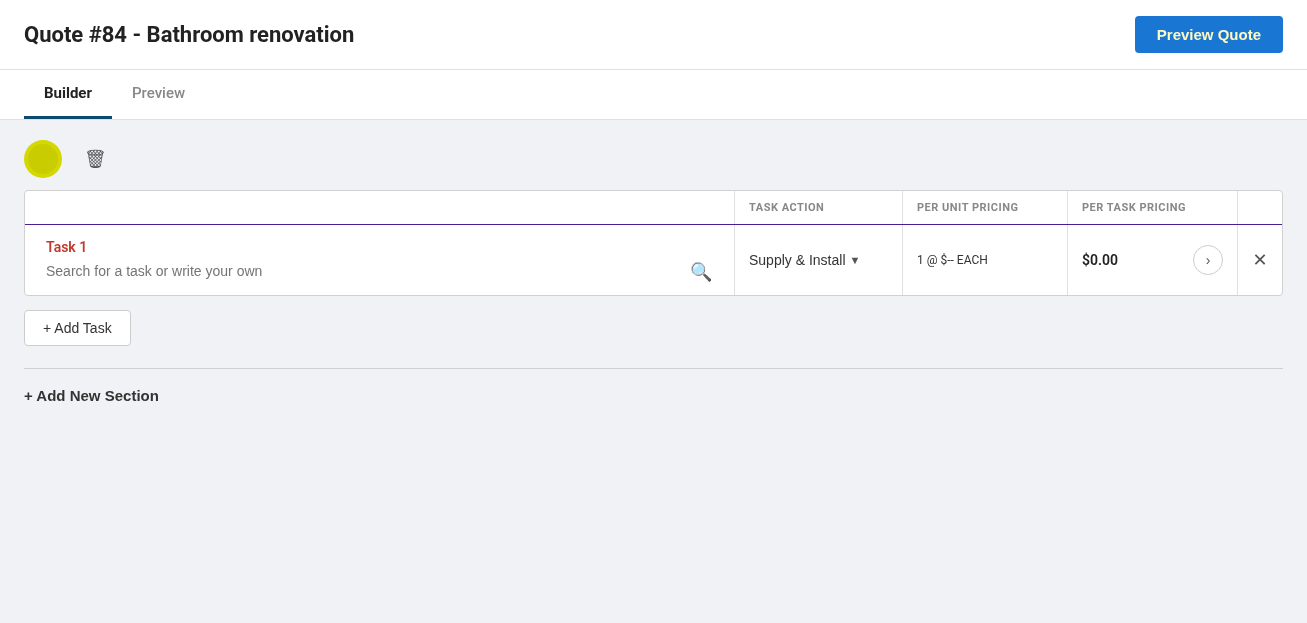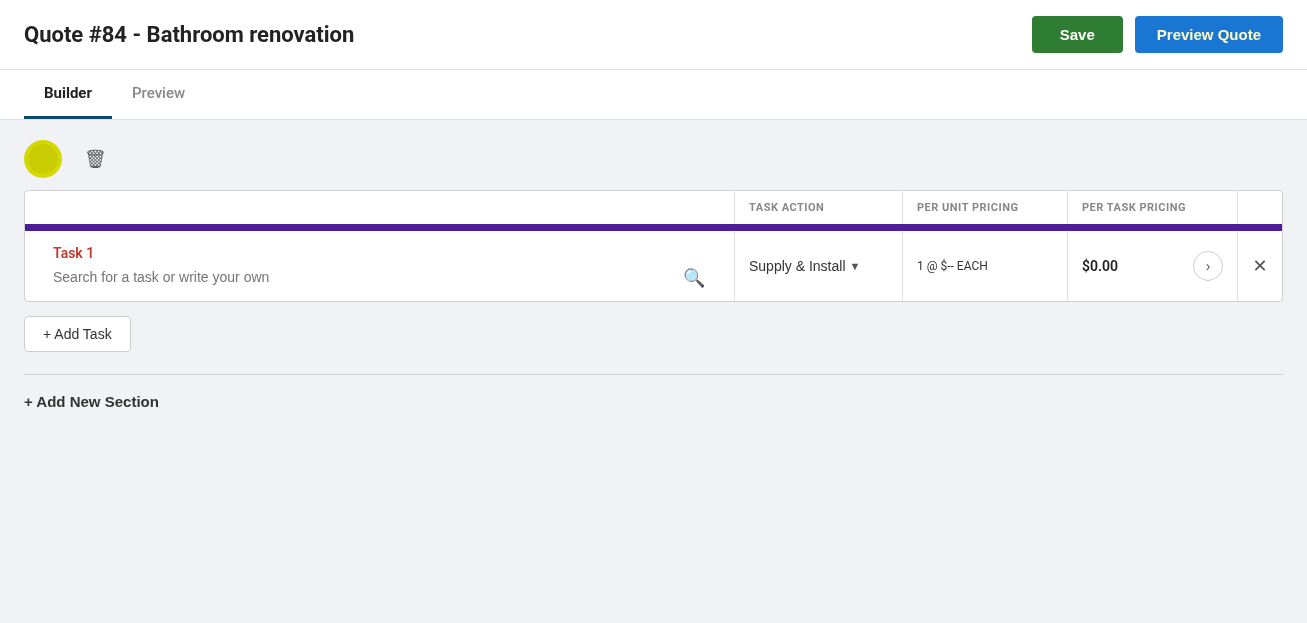--- a/index.html
+++ b/index.html
@@ -113,21 +113,21 @@
       width: 100%;
       background: #fff;
       border: 1px solid #d0d0d0;
       border-radius: 4px;
       margin-bottom: 14px;
       border-collapse: collapse;
     }
     .task-header-row {
       display: grid;
       grid-template-columns: 1fr 168px 165px 170px 44px;
-      border-bottom: 7px solid #4c1d95;
+      border-bottom: 1px solid #4c1d95;
     }
     .task-header-cell {
       padding: 10px 14px;
       font-size: 11px;
       font-weight: 700;
       color: #888;
       letter-spacing: 0.5px;
       text-transform: uppercase;
       border-right: 1px solid #e0e0e0;
     }
@@ -152,21 +152,21 @@
     .task-label {
       font-size: 14px;
       font-weight: 600;
       color: #c0392b;
       margin-bottom: 6px;
     }
     .task-search-area {
       display: flex;
       flex-direction: column;
       width: 100%;
-      padding: 12px 28px;
+      padding: 12px 21px;
       border-right: 1px solid #e0e0e0;
       justify-content: center;
     }
     .search-row {
       display: flex;
       align-items: center;
       width: 100%;
       gap: 8px;
     }
     .search-input {
@@ -276,21 +276,20 @@
 </head>
 <body>
 
 <div class="header">
   <div class="header-title">
     <span>Quote #84</span>
     <span> - </span>
     <span>Bathroom renovation</span>
   </div>
   <div class="header-actions">
-    <button class="btn-save">Save</button>
     <button class="btn-preview">Preview Quote</button>
   </div>
 </div>
 
 <div class="tabs">
   <div class="tab active">Builder</div>
   <div class="tab">Preview</div>
 </div>
 
 <div class="main-content">

